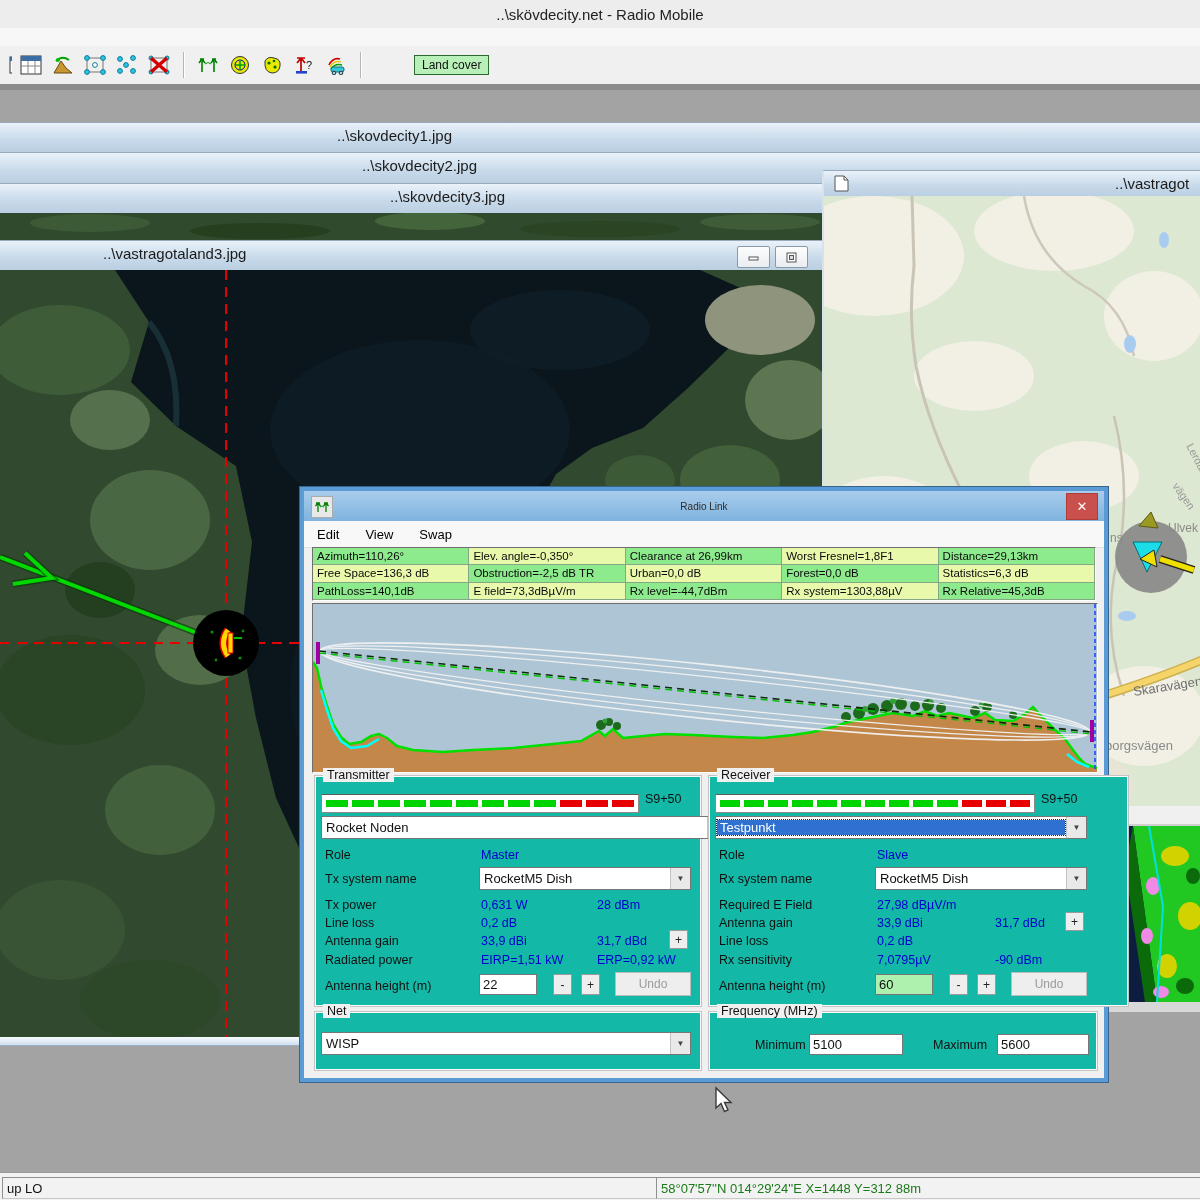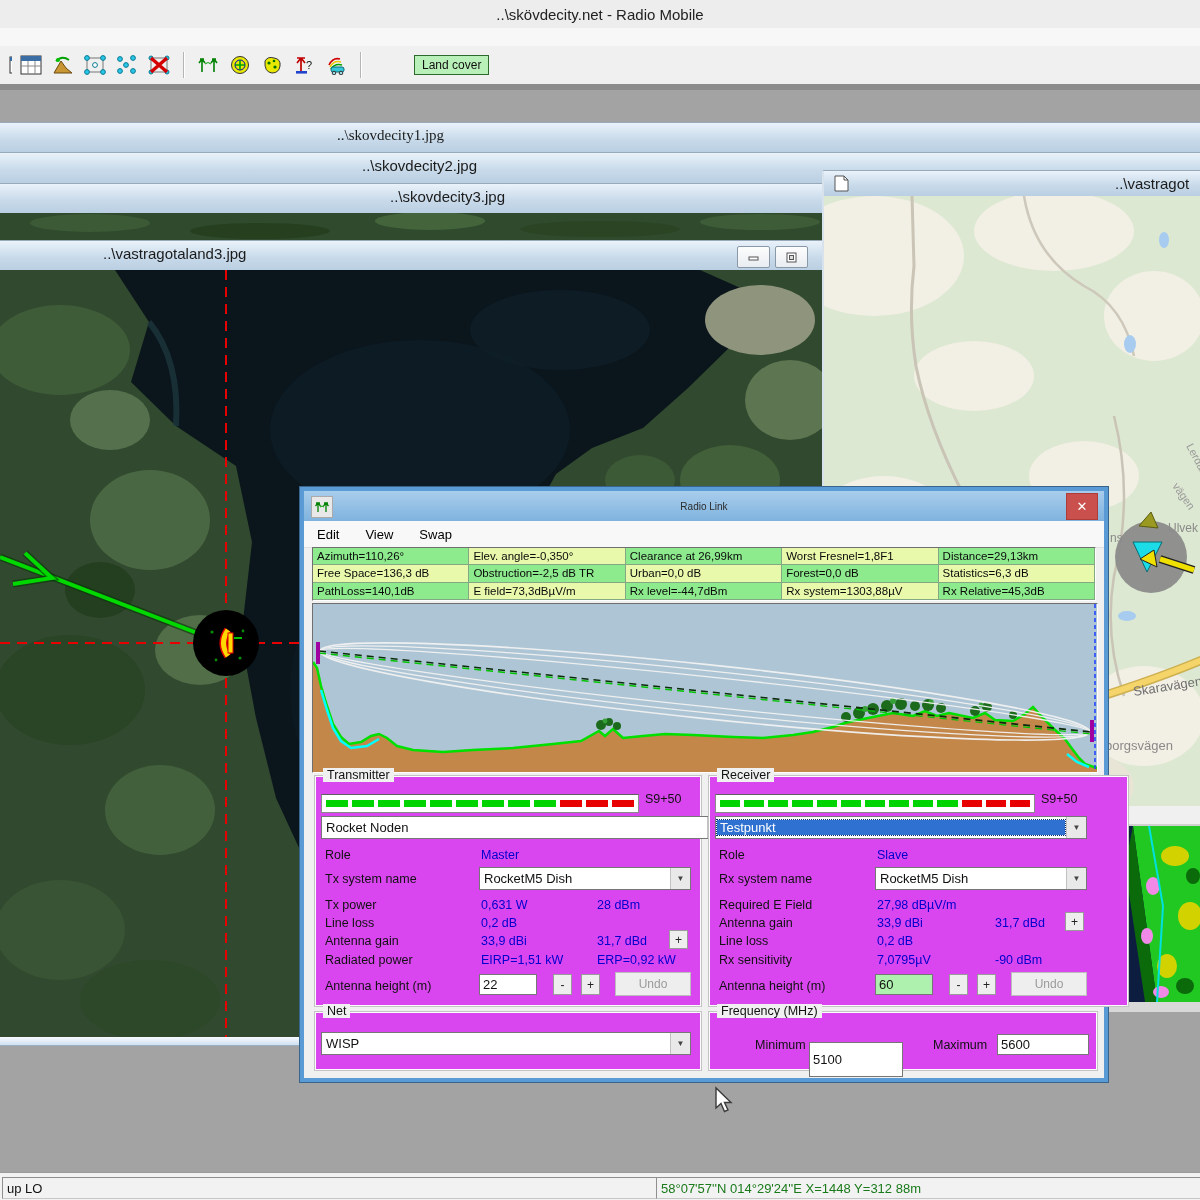--- a/index.html
+++ b/index.html
@@ -27,21 +27,21 @@
   .dlg-title{position:absolute;left:0;width:100%;text-align:center;font-size:10px;color:#2b2b2b;}
   .dlg-close{position:absolute;right:6px;top:2px;width:30px;height:25px;background:#c9504c;border:1px solid #b03c38;
       color:#fff;font-size:13px;display:flex;align-items:center;justify-content:center;}
   .dlg-menubar{left:0;top:30px;width:800px;height:26px;background:#f8f8f8;border-bottom:1px solid #e0e0e0;display:flex;align-items:center;font-size:13px;color:#000000;}
   .dlg-menu-item{padding:0 13px;}
   .stats-grid{left:8px;top:56px;width:784px;height:54px;display:grid;grid-template-columns:repeat(5,1fr);grid-template-rows:repeat(3,1fr);
       border:1px solid #6f6f6f;border-right-color:#fff;border-bottom-color:#fff;box-sizing:border-box;}
   .cell{font-size:11.5px;color:#0a0a0a;display:flex;align-items:center;padding-left:4px;border-right:1px solid #84a884;border-bottom:1px solid #84a884;overflow:hidden;white-space:nowrap;}
   .c-g{background:#8deb8d;} .c-y{background:#e9f9ab;}
   .chart-box{left:8px;top:112px;width:784px;height:168px;border:1px solid #6f6f6f;border-right-color:#fff;border-bottom-color:#fff;box-sizing:content-box;}
-  .grp{border:1px solid #c3c3c3;box-shadow:inset 0 0 0 1px #fdfdfd;background:#d946ef;}
+  .grp{border:1px solid #c3c3c3;box-shadow:inset 0 0 0 1px #fdfdfd;background:#14b8a6;}
   .grp-legend{position:absolute;top:-8px;left:8px;background:#f0f0f0;padding:0 4px;font-size:12.5px;color:#111;}
   .lbl{font-size:12.5px;color:#111;white-space:nowrap;}
   .val{font-size:12.5px;color:#0000cc;white-space:nowrap;}
   .sigbar{background:#fff;border:1px solid #8a8a8a;border-top-color:#5e5e5e;display:flex;align-items:center;padding:2px;}
   .seg{flex:1;height:7px;margin:0 2px;}
   .sg{background:#00d400;} .sr{background:#e80000;}
   .combo{background:#fff;border:1px solid #767676;display:flex;align-items:center;font-size:13px;color:#111;box-sizing:border-box;}
   .combo .cv{padding-left:4px;flex:1;white-space:nowrap;overflow:hidden;}
   .combo .da{width:19px;align-self:stretch;background:#e9e9e9;border-left:1px solid #c2c2c2;display:flex;align-items:center;justify-content:center;font-size:8px;color:#444;}
   .combo-sel .cv{background:#2f71d0;color:#fff;outline:1px dotted #0a2a6a;margin:1px;padding-left:3px;}
@@ -152,21 +152,21 @@
         <circle cx="9" cy="18" r="1.8" fill="#9adbe8" stroke="#333"></circle>
         <circle cx="16" cy="18" r="1.8" fill="#9adbe8" stroke="#333"></circle>
       </svg>
   </span>
   <span class="tb-sep"></span>
   <span class="landcover-chip">Land cover</span>
 </div>
 <div class="abs toolbar-divider"></div>
 
 <div class="abs child-bar" style="left:0;top:122px;width:1200px;height:30px;">
-  <span class="t" style="left:337px;font-family:Liberation Serif, serif;">..\skovdecity1.jpg</span>
+  <span class="t" style="left:337px;">..\skovdecity1.jpg</span>
 </div>
 <div class="abs child-bar" style="left:0;top:152px;width:1200px;height:31px;">
   <span class="t" style="left:362px;">..\skovdecity2.jpg</span>
 </div>
 <div class="abs child-bar" style="left:0;top:183px;width:1200px;height:30px;">
   <span class="t" style="left:390px;">..\skovdecity3.jpg</span>
 </div>
 
 <div class="abs" style="left:0;top:213px;width:1200px;height:27px;overflow:hidden;">
   <svg width="1200" height="27">
@@ -494,21 +494,21 @@
     <span class="grp-legend">Net</span>
     <div class="abs combo" style="left:6px;top:20px;width:370px;height:23px;">
       <span class="cv">WISP</span>
         <span class="da">▼</span>
     </div>
   </div>
 
   <div class="abs grp" style="left:404px;top:520px;width:388px;height:58px;">
     <span class="grp-legend">Frequency (MHz)</span>
     <span class="abs lbl" style="left:46px;top:26px;">Minimum</span>
-    <div class="abs tin" style="left:100px;top:22px;width:94px;height:35px;margin-top:8px;">5100</div>
+    <div class="abs tin" style="left:100px;top:22px;width:94px;height:21px;">5100</div>
     <span class="abs lbl" style="left:224px;top:26px;">Maximum</span>
     <div class="abs tin" style="left:288px;top:22px;width:92px;height:21px;">5600</div>
   </div>
 </div>
 
 <div class="abs" style="left:714px;top:1086px;">
   <svg width="20" height="28">
       <path d="M2,2 L2,22 L7,17.5 L10.5,25.5 L14,24 L10.5,16.5 L17,16.5 Z" fill="#fff" stroke="#3a3a3a" stroke-width="1.4"></path>
     </svg>
 </div>

